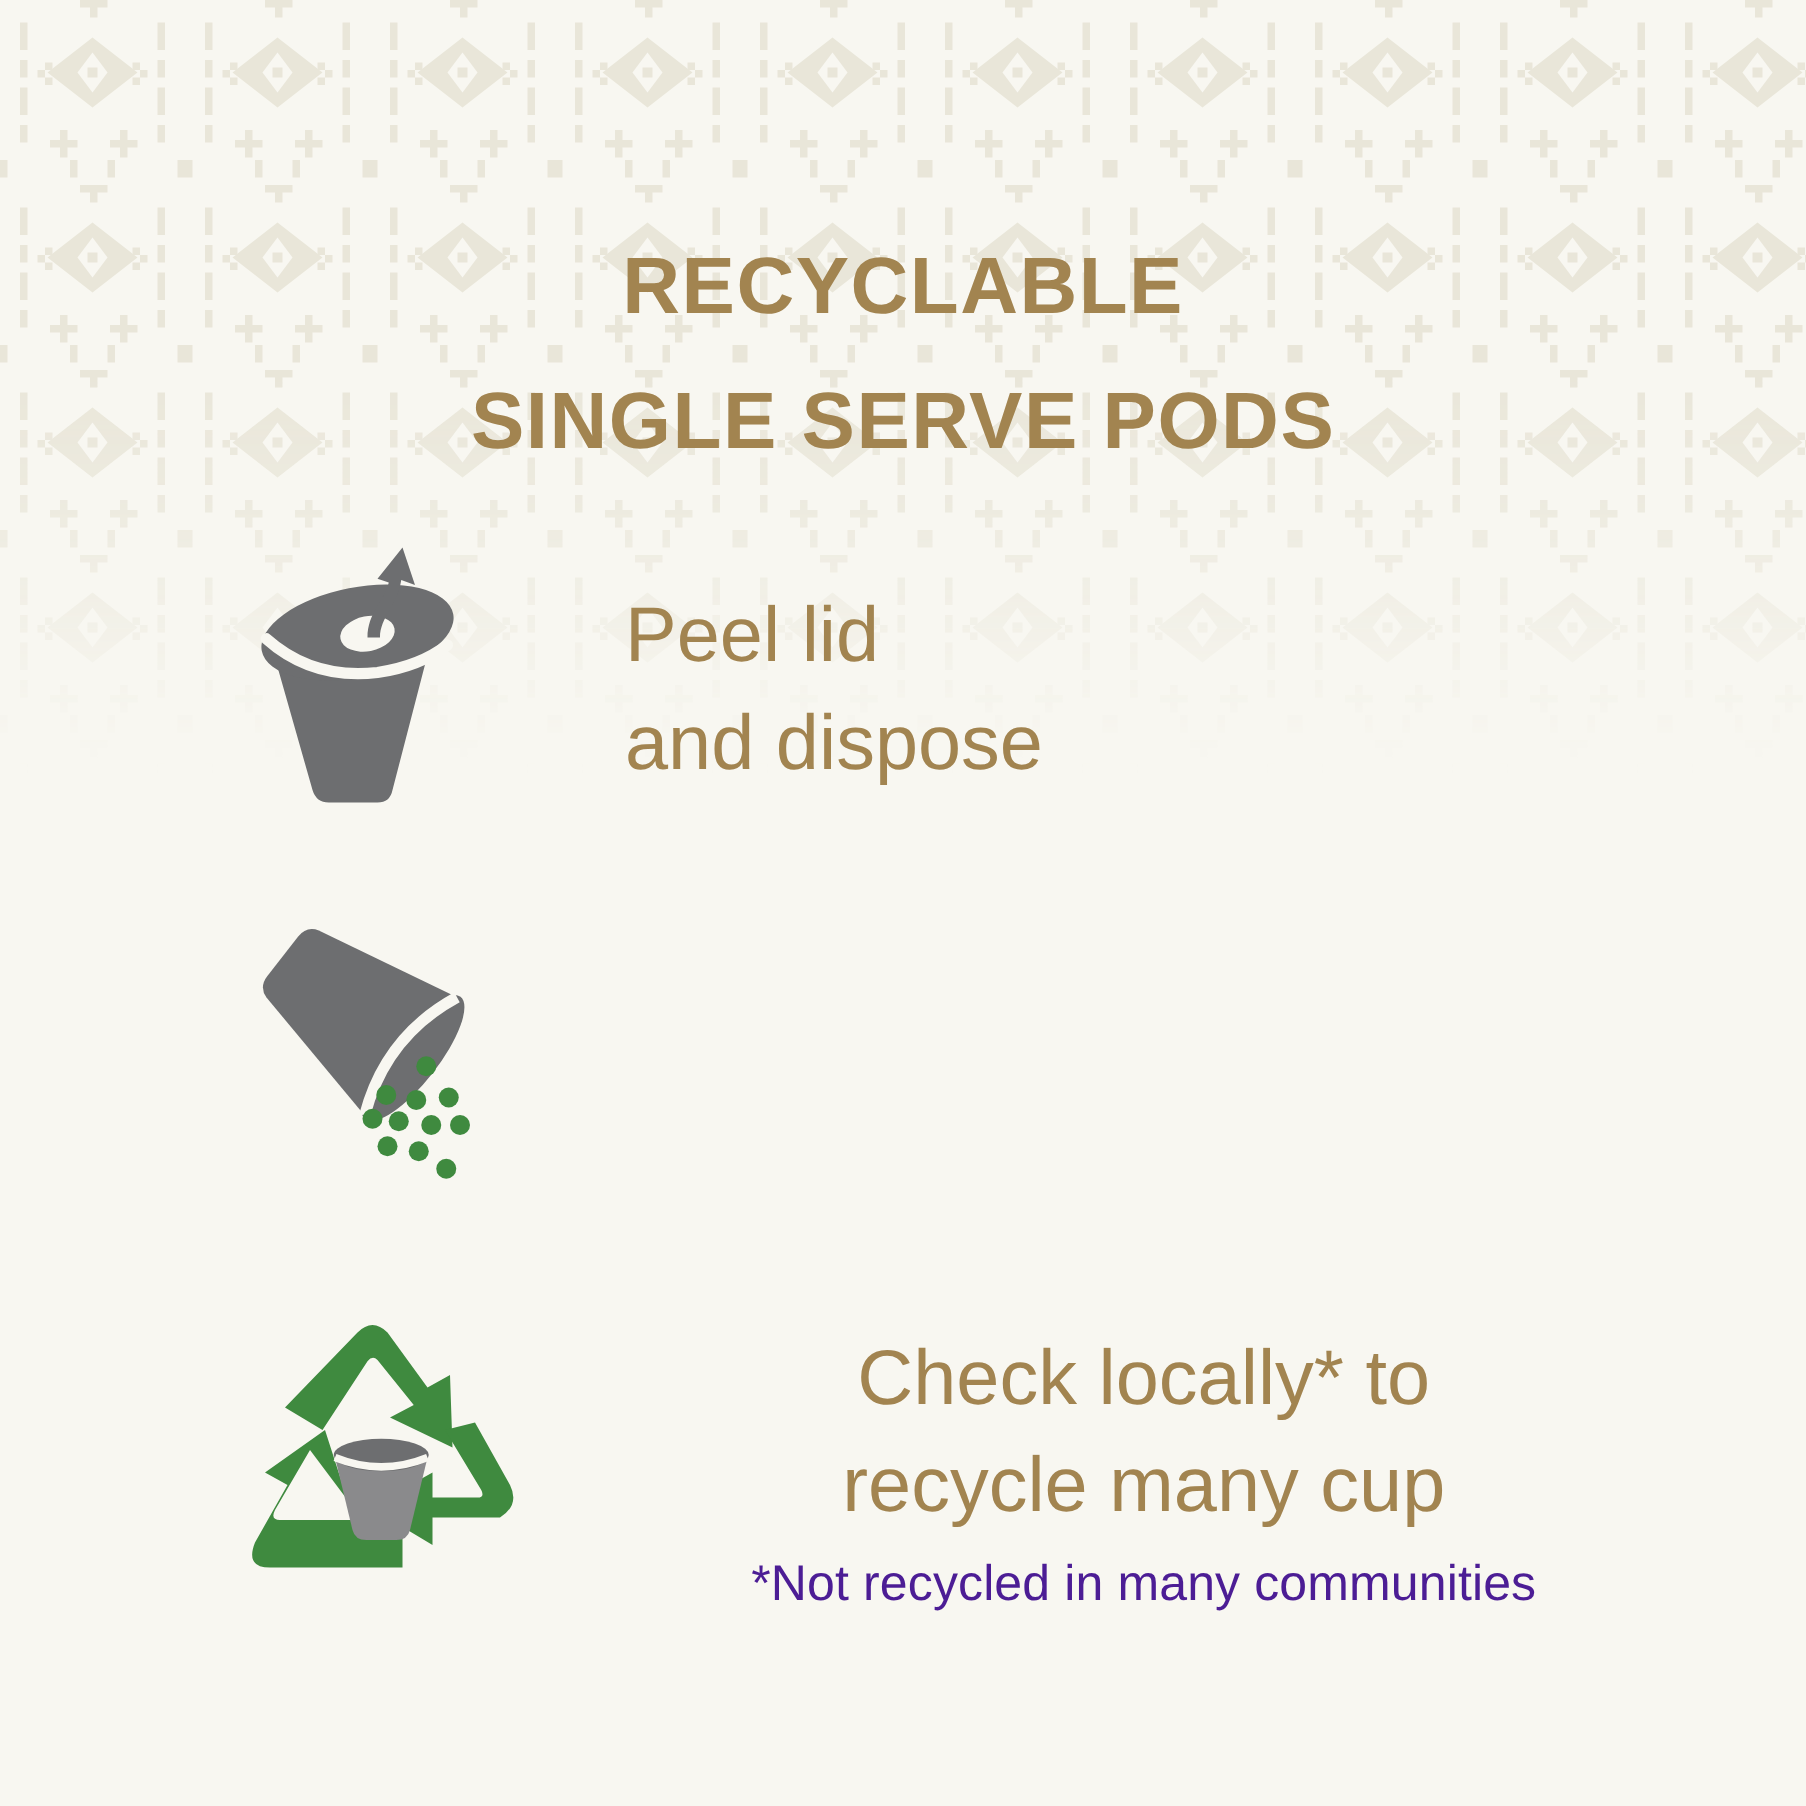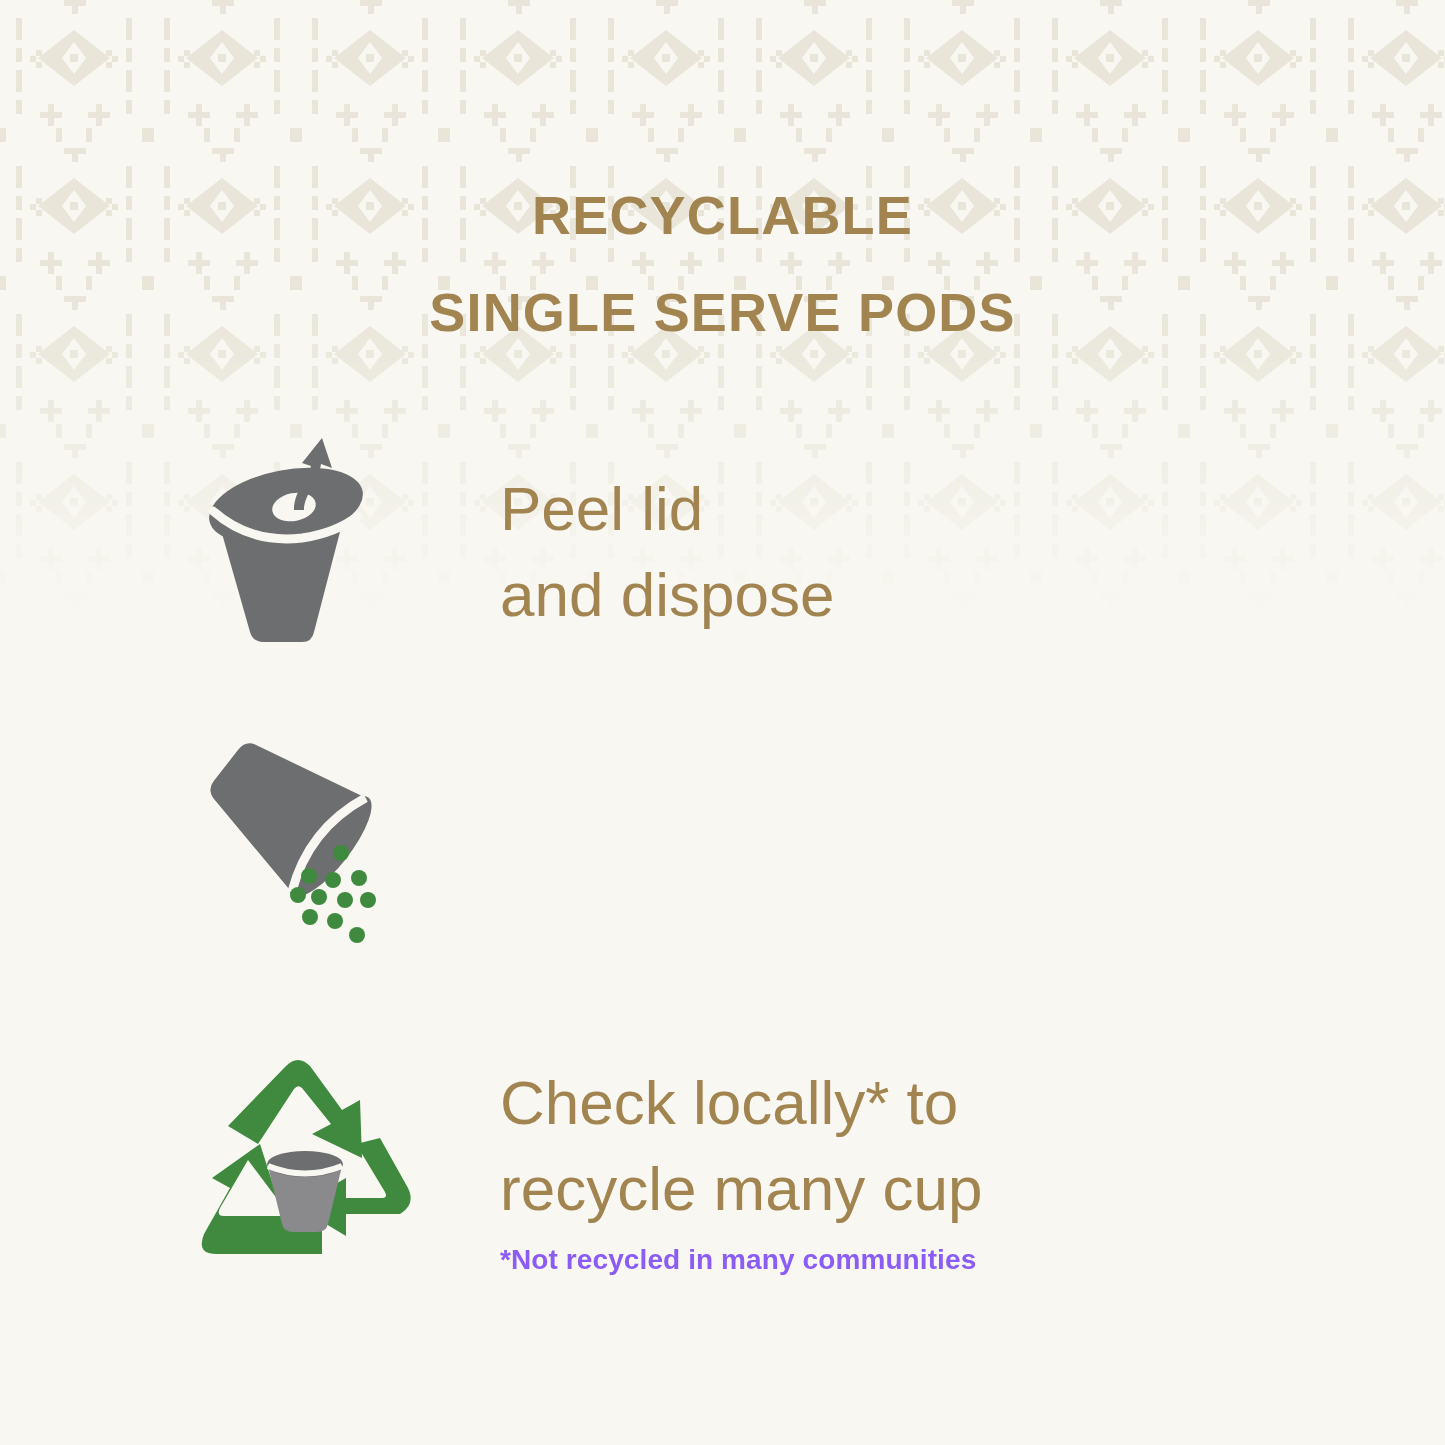--- a/index.html
+++ b/index.html
@@ -41,21 +41,21 @@
   }
   #bg-pattern svg { display:block; width:100%; height:100%; }
 
   
   .headline {
     position: absolute;
     left: 0; right: 0;
     top: 148px;
     text-align: center;
     color: #a28450;
-    font-size: 54px;
+    font-size: 64px;
     font-weight: 700;
     line-height: 1.18;
     letter-spacing: 1.2px;
   }
   .headline .l1 { display:block; }
   .headline .l2 { display:block;margin-top:33px; }
 
   
   .step {
     position: absolute;
@@ -75,33 +75,33 @@
     padding-left: 80px;
     color: #a28450;
     font-size: 62px;
     font-weight: 400;
     line-height: 1.38;
   }
   .step-text .tl { display:block; white-space: nowrap; }
   .footnote {
     display: block;
     margin-top: 12px;
-    color: #8b5cf6;
-    font-size: 28px;
-    font-weight: 700;
+    color: #4c1d95;
+    font-size: 40px;
+    font-weight: 400;
     line-height: 1.2;
     letter-spacing: 0.1px;
     white-space: nowrap;
   }
 
   #step-1 { top: 432px; }
   #step-1 .step-text { padding-top: 34px; }
   #step-2 { top: 722px; }
   #step-2 .step-text { padding-top: 34px; }
-  #step-3 { top: 1048px; }
+  #step-3 { top: 1048px; text-align: center; }
   #step-3 .step-text { padding-top: 12px; }
 </style>
 </head>
 <body>
 
 <div id="stage">
 
   <div id="bg-pattern">
     <svg viewBox="0 0 1445 1445" preserveAspectRatio="none" aria-hidden="true">
       <defs>

